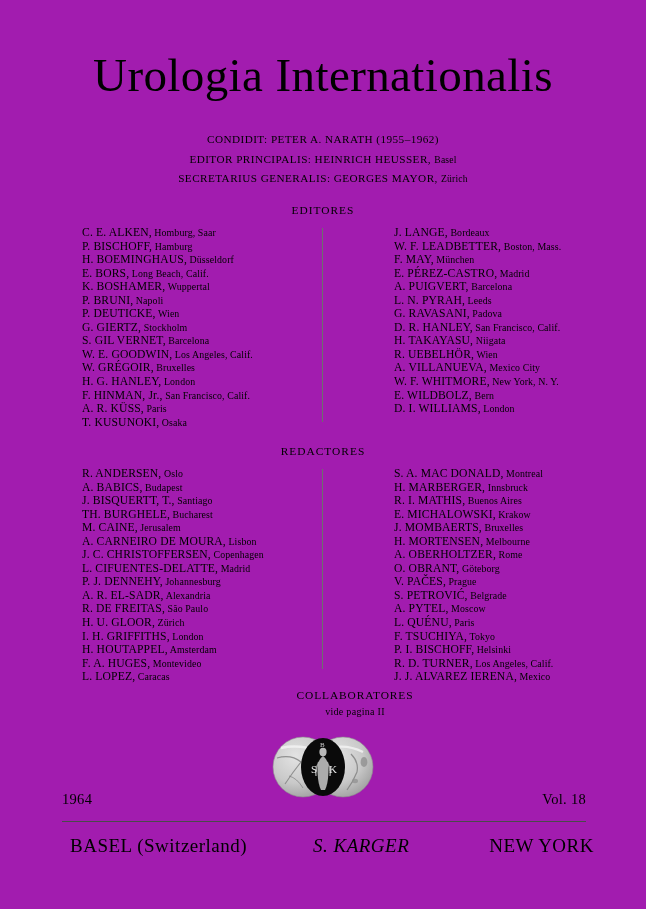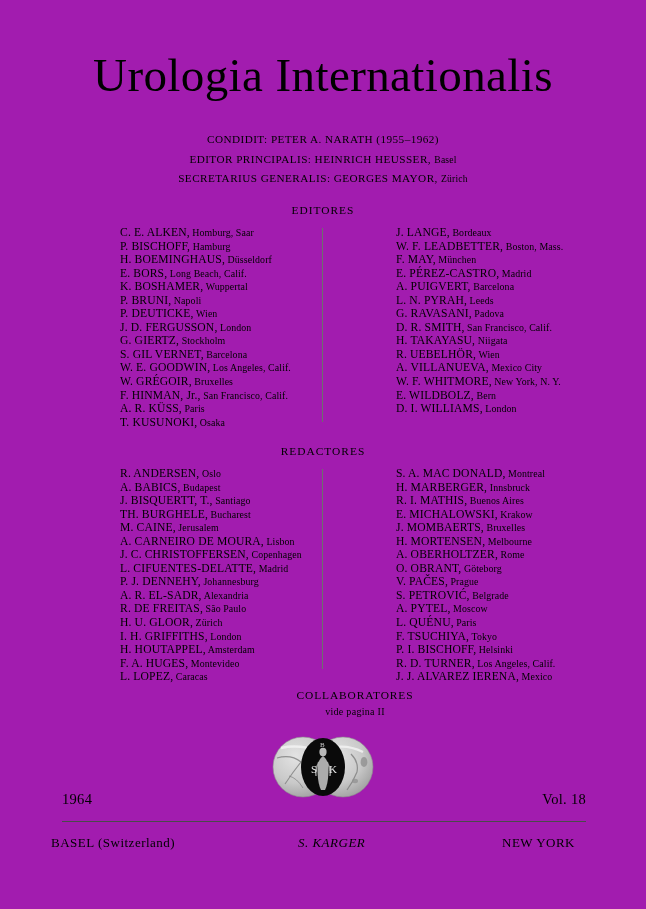--- a/index.html
+++ b/index.html
@@ -72,21 +72,22 @@
     position: absolute;
     left: 0;
     width: 646px;
   }
   #block-editores { top: 226px; }
   #block-redactores { top: 467px; }
 
   .cols {
     position: relative;
     display: flex;
-    justify-content: flex-end;
+    justify-content: flex-start;
+    gap: 36px;
   }
   .col {
     position: relative;
   }
   .col-left  { width: 240px; margin-left: 82px; }
   .col-right { width: 250px; margin-left: 36px; }
 
   .divider {
     position: absolute;
     top: 2px;
@@ -155,27 +156,27 @@
     left: 62px;
     top: 821px;
     width: 524px;
     height: 1.4px;
     background: #4a4a4a;
   }
 
   
   .footer {
     position: absolute;
-    left: 51px;
+    left: 70px;
     top: 835px;
     width: 524px;
     display: flex;
     justify-content: space-between;
     align-items: baseline;
-    font-size: 13px;
+    font-size: 19px;
     letter-spacing: 0.5px;
   }
   .footer .mid { margin-left: -14px; font-style: italic; }
 </style>
 </head>
 <body>
 
 <div class="page">
 
   <div class="masthead">
@@ -200,38 +201,38 @@
     <div class="cols">
       <div class="divider" id="divider-editores"></div>
       <div class="col col-left" id="editores-left">
           <div class="name-entry"><span class="surname">C. E. ALKEN,</span><span class="affil"> Homburg, Saar</span></div>
           <div class="name-entry"><span class="surname">P. BISCHOFF,</span><span class="affil"> Hamburg</span></div>
           <div class="name-entry"><span class="surname">H. BOEMINGHAUS,</span><span class="affil"> Düsseldorf</span></div>
           <div class="name-entry"><span class="surname">E. BORS,</span><span class="affil"> Long Beach, Calif.</span></div>
           <div class="name-entry"><span class="surname">K. BOSHAMER,</span><span class="affil"> Wuppertal</span></div>
           <div class="name-entry"><span class="surname">P. BRUNI,</span><span class="affil"> Napoli</span></div>
           <div class="name-entry"><span class="surname">P. DEUTICKE,</span><span class="affil"> Wien</span></div>
-          <div class="name-entry"><span class="surname">J. D. FERGUSSON,</span><span class="affil"> London</span></div>
           <div class="name-entry"><span class="surname">G. GIERTZ,</span><span class="affil"> Stockholm</span></div>
           <div class="name-entry"><span class="surname">S. GIL VERNET,</span><span class="affil"> Barcelona</span></div>
           <div class="name-entry"><span class="surname">W. E. GOODWIN,</span><span class="affil"> Los Angeles, Calif.</span></div>
           <div class="name-entry"><span class="surname">W. GRÉGOIR,</span><span class="affil"> Bruxelles</span></div>
+          <div class="name-entry"><span class="surname">H. G. HANLEY,</span><span class="affil"> London</span></div>
           <div class="name-entry"><span class="surname">F. HINMAN, Jr.,</span><span class="affil"> San Francisco, Calif.</span></div>
           <div class="name-entry"><span class="surname">A. R. KÜSS,</span><span class="affil"> Paris</span></div>
           <div class="name-entry"><span class="surname">T. KUSUNOKI,</span><span class="affil"> Osaka</span></div>
         </div>
       <div class="col col-right" id="editores-right">
           <div class="name-entry"><span class="surname">J. LANGE,</span><span class="affil"> Bordeaux</span></div>
           <div class="name-entry"><span class="surname">W. F. LEADBETTER,</span><span class="affil"> Boston, Mass.</span></div>
           <div class="name-entry"><span class="surname">F. MAY,</span><span class="affil"> München</span></div>
           <div class="name-entry"><span class="surname">E. PÉREZ-CASTRO,</span><span class="affil"> Madrid</span></div>
           <div class="name-entry"><span class="surname">A. PUIGVERT,</span><span class="affil"> Barcelona</span></div>
           <div class="name-entry"><span class="surname">L. N. PYRAH,</span><span class="affil"> Leeds</span></div>
           <div class="name-entry"><span class="surname">G. RAVASANI,</span><span class="affil"> Padova</span></div>
-          <div class="name-entry"><span class="surname">D. R. SMITH,</span><span class="affil"> San Francisco, Calif.</span></div>
+          <div class="name-entry"><span class="surname">D. R. HANLEY,</span><span class="affil"> San Francisco, Calif.</span></div>
           <div class="name-entry"><span class="surname">H. TAKAYASU,</span><span class="affil"> Niigata</span></div>
           <div class="name-entry"><span class="surname">R. UEBELHÖR,</span><span class="affil"> Wien</span></div>
           <div class="name-entry"><span class="surname">A. VILLANUEVA,</span><span class="affil"> Mexico City</span></div>
           <div class="name-entry"><span class="surname">W. F. WHITMORE,</span><span class="affil"> New York, N. Y.</span></div>
           <div class="name-entry"><span class="surname">E. WILDBOLZ,</span><span class="affil"> Bern</span></div>
           <div class="name-entry"><span class="surname">D. I. WILLIAMS,</span><span class="affil"> London</span></div>
         </div>
     </div>
   </div>
 

